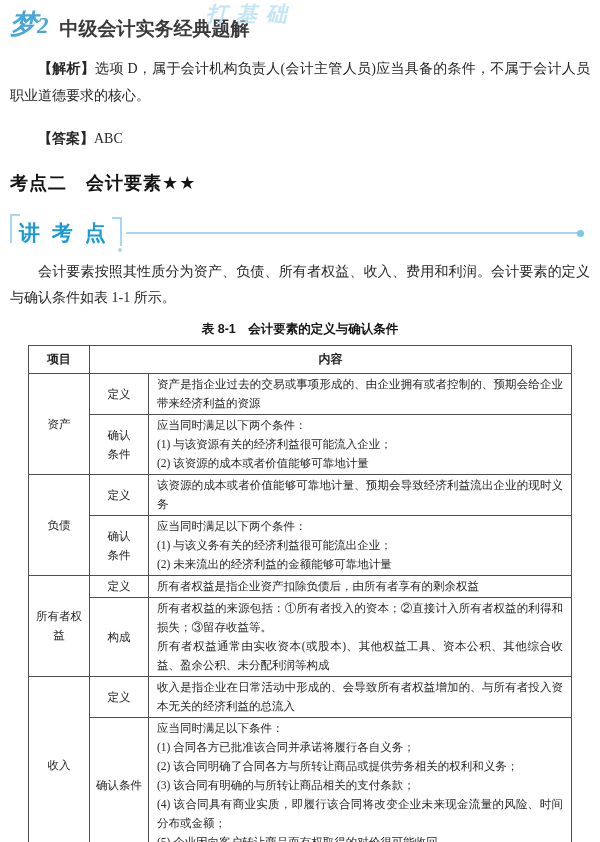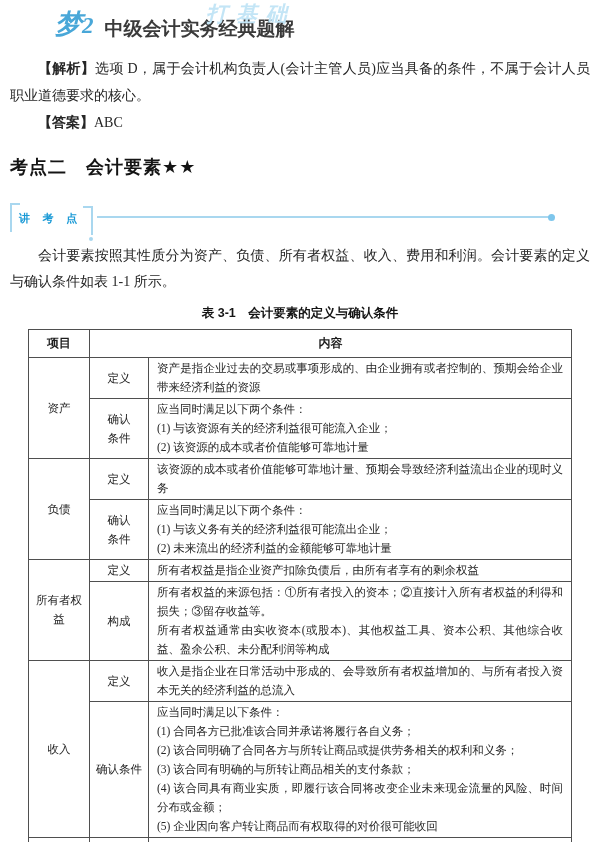--- a/index.html
+++ b/index.html
@@ -11,45 +11,45 @@
     --border-gray:#4f4f4f;
     --ink:#262626;
   }
   html,body{margin:0;padding:0;background:#ffffff;}
   .page{
     position:relative;width:600px;height:842px;overflow:hidden;background:#fff;
     font-family:"Liberation Serif","DejaVu Serif",serif;color:var(--ink);
   }
   
   .hdr{position:relative;height:36px;margin:6px 10px 0 10px;}
-  .logo{display:inline-block;vertical-align:top;white-space:nowrap;margin-left:45px;}
+  .logo{display:inline-block;vertical-align:top;white-space:nowrap;}
   .logo-char{font-family:"Liberation Serif",serif;font-style:italic;font-weight:bold;font-size:27px;color:var(--logo-blue);}
   .logo-num{font-family:"Liberation Serif",serif;font-style:italic;font-weight:bold;font-size:23px;color:var(--logo-blue);}
   .book-title{display:inline-block;margin-left:7px;margin-top:10px;font-family:"Liberation Sans","DejaVu Sans",sans-serif;
     font-weight:bold;font-size:19px;color:#3a3a3a;vertical-align:top;}
   .watermark{position:absolute;left:196px;top:-6px;font-family:"Liberation Sans","DejaVu Sans",sans-serif;
     font-style:italic;font-weight:bold;font-size:21px;letter-spacing:9px;color:var(--watermark-blue);}
   
   .para{margin:0 10px;text-indent:2em;font-size:14px;line-height:27px;text-align:justify;}
   .jiexi{margin-top:13px;}
-  .daan{margin-top:0;}
+  .daan{margin-top:16px;}
   .bracket-label{font-weight:bold;}
   
   .topic-heading{margin:19px 10px 0;font-family:"Liberation Sans","DejaVu Sans",sans-serif;
     font-weight:bold;font-size:18px;color:#141414;letter-spacing:1px;}
   
   .jkd{display:flex;align-items:center;margin:25px 10px 0 10px;height:26px;}
   .jkd-box{position:relative;padding:3px 13px 3px 9px;}
   .jkd-corner-tl{position:absolute;left:0;top:-2px;width:8px;height:27px;
     border-left:2px solid var(--line-blue);border-top:2px solid var(--line-blue);}
   .jkd-corner-br{position:absolute;right:0;top:1px;width:8px;height:27px;
     border-right:2px solid var(--line-blue);border-top:2px solid var(--line-blue);}
   .jkd-corner-br::after{content:'';position:absolute;right:-2px;bottom:-6px;width:4px;height:4px;
     border-radius:50%;background:var(--line-blue);}
-  .jkd-label{font-family:Liberation Mono, monospace;font-weight:bold;font-size:11px;
+  .jkd-label{font-family:Liberation Sans, sans-serif;font-weight:bold;font-size:21px;
     letter-spacing:3px;color:var(--accent-blue);}
   .jkd-line{height:2px;background:var(--line-blue);width:452px;margin-left:4px;}
   .jkd-dot{width:7px;height:7px;border-radius:50%;background:var(--dot-blue);margin-left:-1px;}
   .intro{margin-top:13px;line-height:26px;}
   
   .table-title{margin:10px 0 0;text-align:center;font-family:"Liberation Sans","DejaVu Sans",sans-serif;
     font-weight:bold;font-size:12.5px;color:#141414;}
   table.elements{margin:7px auto 0;width:544px;border-collapse:collapse;table-layout:fixed;
     font-size:11.5px;line-height:19px;color:var(--ink);}
   table.elements th,table.elements td{border:1px solid var(--border-gray);}
@@ -84,21 +84,21 @@
       <span class="jkd-corner-tl"></span>
       <span class="jkd-corner-br"></span>
       <span class="jkd-label">讲 考 点</span>
     </span>
     <span class="jkd-line"></span>
     <span class="jkd-dot"></span>
   </div>
 
   <p class="para intro">会计要素按照其性质分为资产、负债、所有者权益、收入、费用和利润。会计要素的定义与确认条件如表 1-1 所示。</p>
 
-  <div class="table-title">表 3-1　会计要素的定义与确认条件</div>
+  <div class="table-title">表 8-1　会计要素的定义与确认条件</div>
 
   <table class="elements">
     <colgroup>
         <col class="c1">
         <col class="c2">
         <col class="c3">
       </colgroup>
     <thead>
       <tr>
         <th class="th-item">项目</th>

